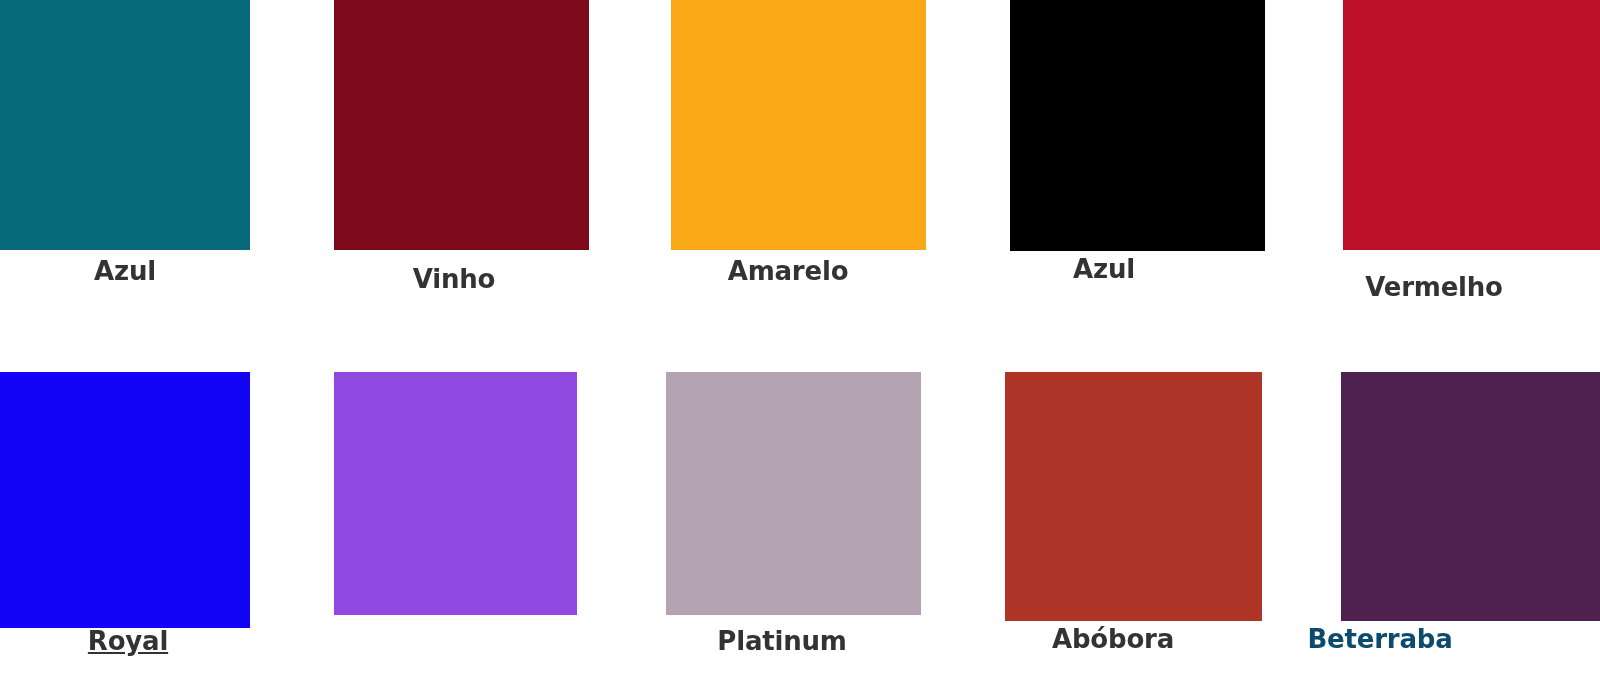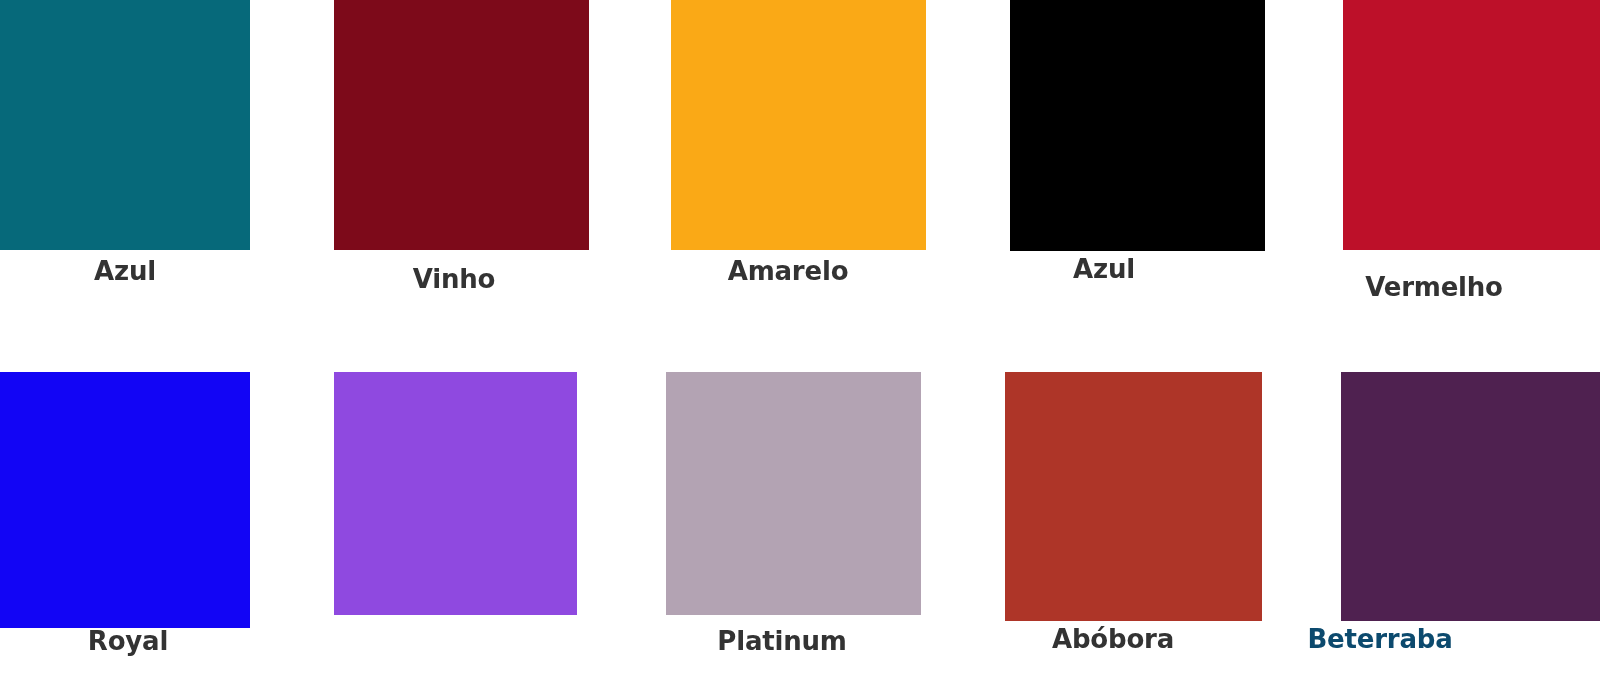--- a/index.html
+++ b/index.html
@@ -69,21 +69,21 @@
       <div class="swatch-chip" style="background: rgb(0, 0, 0);"></div>
     </div>
     <div class="swatch-label" style="left: 1104px; top: 256px; color: rgb(51, 51, 51);">Azul</div>
     <div class="swatch-cell" style="left: 1343px; top: -5px; width: 262px; height: 255px;">
       <div class="swatch-chip" style="background: rgb(189, 16, 41);"></div>
     </div>
     <div class="swatch-label" style="left: 1434px; top: 258px; color: rgb(51, 51, 51); margin-top: 16px;">Vermelho</div>
     <div class="swatch-cell" style="left: -5px; top: 372px; width: 255px; height: 256px;">
       <div class="swatch-chip" style="background: rgb(18, 5, 245);"></div>
     </div>
-    <div class="swatch-label" style="left: 128px; top: 628px; color: rgb(51, 51, 51);">Royal</div>
+    <div class="swatch-label" style="left: 128px; top: 628px; color: rgb(51, 51, 51); text-decoration: underline;">Royal</div>
     <div class="swatch-cell" style="left: 334px; top: 372px; width: 243px; height: 243px;">
       <div class="swatch-chip" style="background: rgb(143, 73, 224);"></div>
     </div>
     <div class="swatch-cell" style="left: 666px; top: 372px; width: 255px; height: 243px;">
       <div class="swatch-chip" style="background: rgb(179, 163, 179);"></div>
     </div>
     <div class="swatch-label" style="left: 782px; top: 628px; color: rgb(51, 51, 51);">Platinum</div>
     <div class="swatch-cell" style="left: 1005px; top: 372px; width: 257px; height: 249px;">
       <div class="swatch-chip" style="background: rgb(174, 53, 40);"></div>
     </div>

